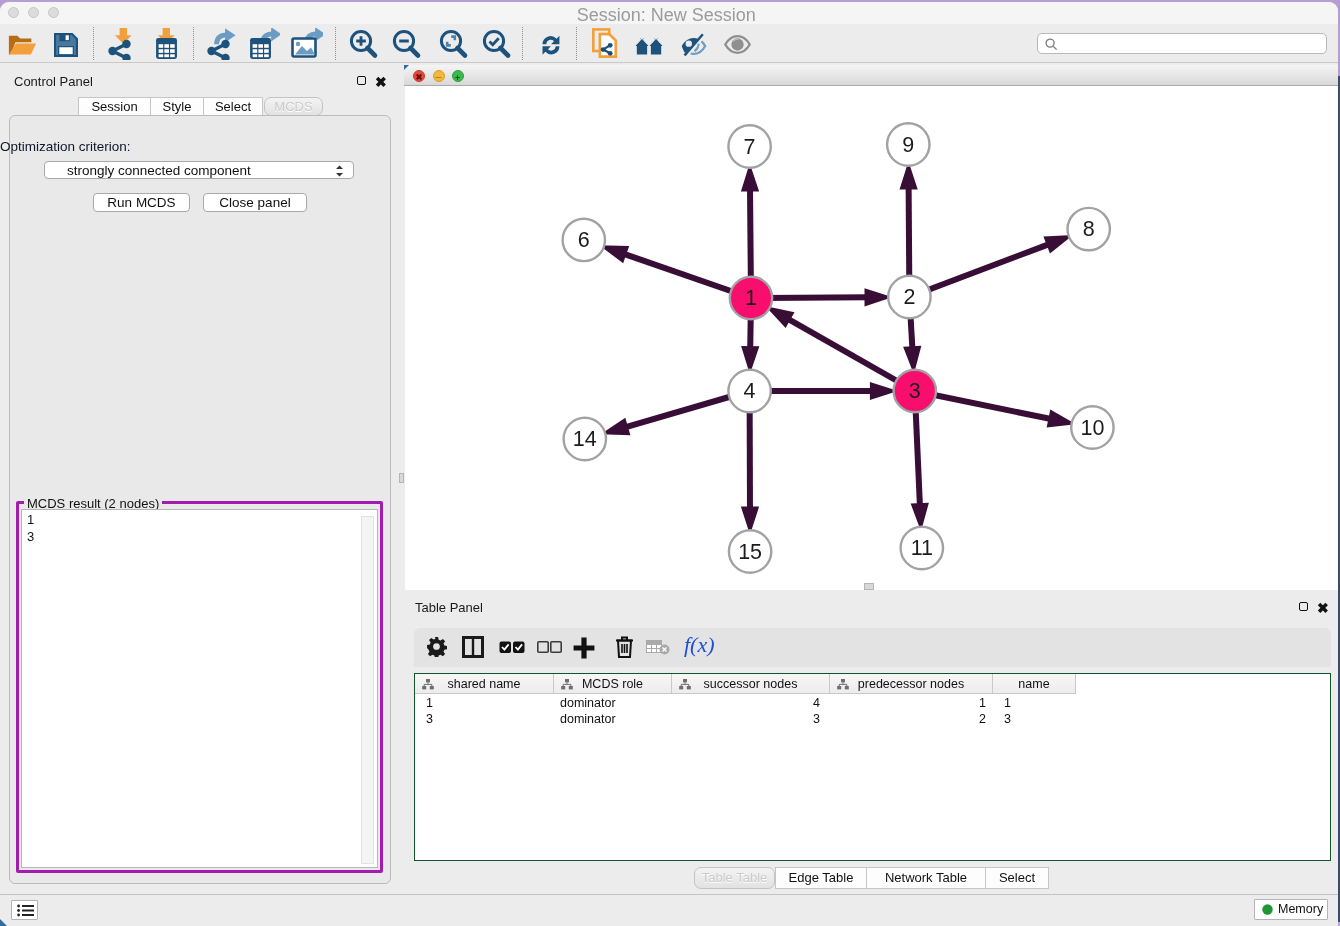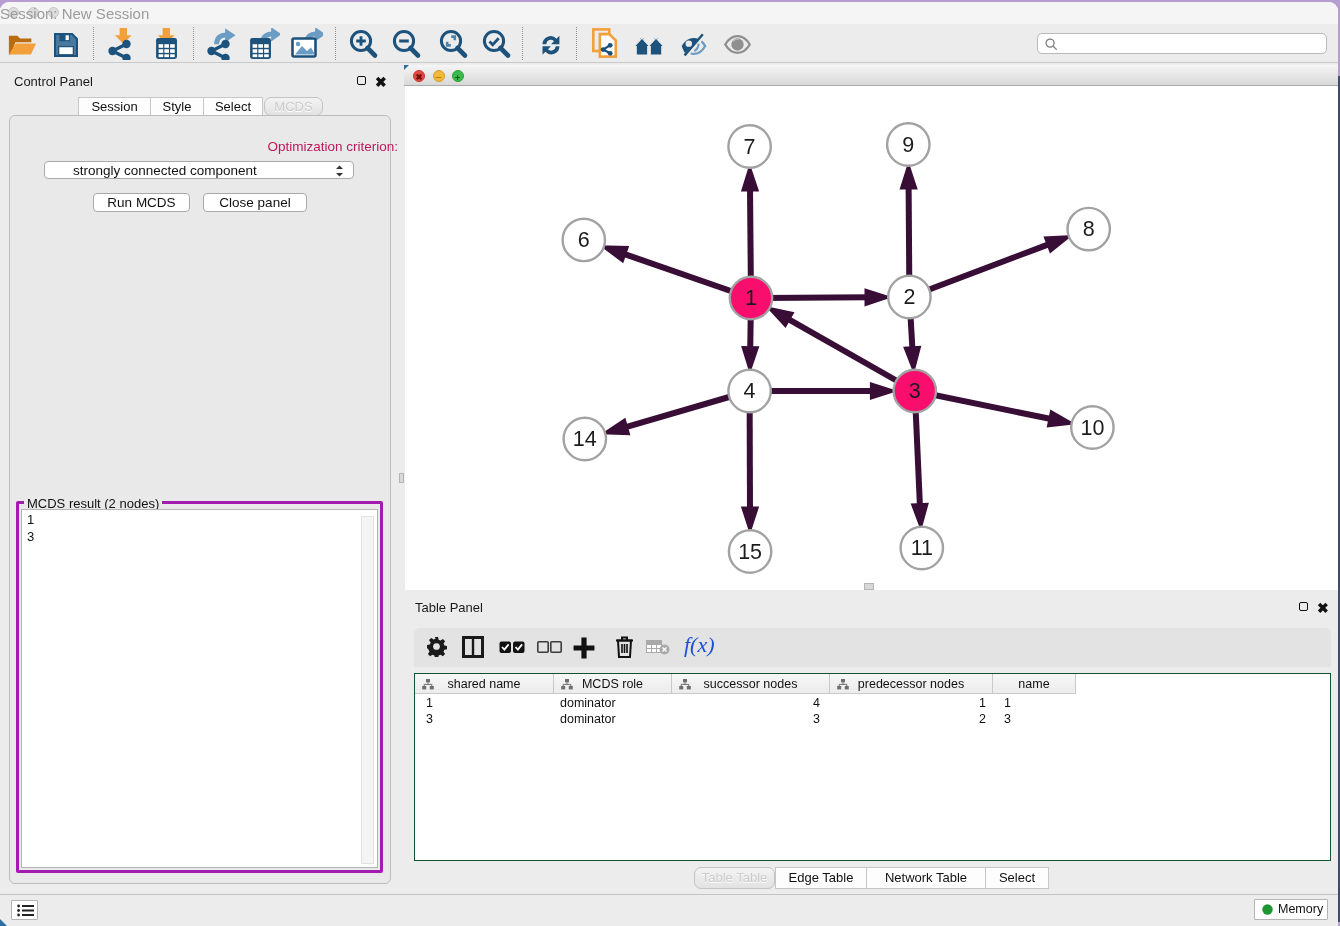--- a/index.html
+++ b/index.html
@@ -1,34 +1,34 @@
 <!DOCTYPE html>
 <html><head><meta charset="utf-8"><style>
 *{margin:0;padding:0;box-sizing:border-box}
 html,body{width:1340px;height:926px;overflow:hidden}
 body{background:#b79ed2;font-family:"Liberation Sans",sans-serif;-webkit-font-smoothing:antialiased}
 #win{position:absolute;left:0;top:2px;width:1337.5px;height:924px;background:#ececec;border-radius:9px 9px 0 0;overflow:hidden}
 #titlebar{position:absolute;left:0;top:0;width:100%;height:22px;background:#f6f5f6}
 #titlebar .dot{position:absolute;top:4.5px;width:11.5px;height:11.5px;border-radius:50%;background:#dcdcdc;border:1px solid #c6c6c6}
-#title{position:absolute;left:0;right:5px;top:3px;text-align:left;font-size:15px;color:#9b9b9b}
+#title{position:absolute;left:0;right:5px;top:3px;text-align:center;font-size:18px;color:#9b9b9b}
 #toolbar{position:absolute;left:0;top:22px;width:100%;height:39px;background:#ececec;border-bottom:1px solid #c9c9c9}
 .tbi{position:absolute}
 .tbsep{position:absolute;top:3px;height:33px;border-left:1px dotted #8f8f8f}
 #search{position:absolute;left:1037px;top:9px;width:290px;height:21px;background:#fff;border:1px solid #b9b9b9;border-radius:5px}
 #search svg{position:absolute;left:6px;top:3px}
 .phead{position:absolute;font-size:13px;color:#1a1a1a}
 .float-ic{position:absolute;width:9px;height:9px;border:1.6px solid #111;border-radius:2px}
 .close-ic{position:absolute;font-size:14px;font-weight:bold;color:#111;line-height:11px}
 .tabwrap{position:absolute;height:23px}
 .wtab{position:absolute;top:0;height:21.5px;background:#fdfdfd;border:1px solid #c6c6c6;font-size:13px;text-align:center;line-height:20px;color:#111}
 .gtab{position:absolute;top:0;height:21.5px;background:linear-gradient(#f3f3f3,#e2e2e2);border:1px solid #c3c3c3;border-radius:7px;font-size:13px;text-align:center;line-height:20px;color:#cbcbcb;text-shadow:0 1px 0 #fff}
 .tabwrap .wtab,.tabwrap .gtab{height:19px;line-height:18px}
 #cpane{position:absolute;left:9px;top:52px;width:382px;height:769px;border:1px solid #bcbcbc;border-radius:6px;background:#e9e9e9}
-#optlabel{position:absolute;left:0;width:100%;top:76px;text-align:right;font-size:13.5px;color:#be185d}
-#dropdown{position:absolute;left:44px;top:98px;width:310px;height:18px;background:#fff;border:1px solid #a9a9a9;border-radius:4px;font-size:13.5px;color:#111;line-height:17px;padding-left:28px}
+#optlabel{position:absolute;left:0;width:100%;top:76px;text-align:left;font-size:13.5px;color:#0f172a}
+#dropdown{position:absolute;left:44px;top:98px;width:310px;height:18px;background:#fff;border:1px solid #a9a9a9;border-radius:4px;font-size:13.5px;color:#111;line-height:17px;padding-left:22px}
 .btn{position:absolute;height:19px;background:#fff;border:1px solid #a9a9a9;border-radius:4px;font-size:13.5px;color:#111;text-align:center;line-height:17px}
 #fieldset{position:absolute;left:16px;top:438px;width:367px;height:372px;border:3px solid #a21caf;border-radius:2px}
 #fslegend{position:absolute;left:5px;top:-8px;background:#e9e9e9;padding:0 3px;font-size:13px;color:#111}
 #fsinner{position:absolute;left:2px;top:5px;right:2px;bottom:2px;background:#fff;border:1px solid #b5b5b5;font-size:13px;color:#111;line-height:16.5px;padding:2px 0 0 5px}
 #fsscroll{position:absolute;right:3px;top:6px;width:13px;bottom:3px;background:#f4f4f4;border:1px solid #e2e2e2}
 #netwin{position:absolute;left:404px;top:63px;width:936px;height:525px}
 #nettitle{position:absolute;left:0;top:0;width:100%;height:21px;background:linear-gradient(#f5f5f5,#d8d8d8);border-bottom:1px solid #ababab;border-radius:4px 0 0 0}
 #nettitle .t{position:absolute;width:100%;text-align:center;top:3px;font-size:13px;color:#2b2b2b}
 .tl{position:absolute;top:4.5px;width:12px;height:12px;border-radius:50%;font-size:8.5px;font-weight:bold;text-align:center;line-height:12.5px}
 #netcanvas{position:absolute;left:0.5px;top:21px;width:935.5px;height:504px;background:#fff}

